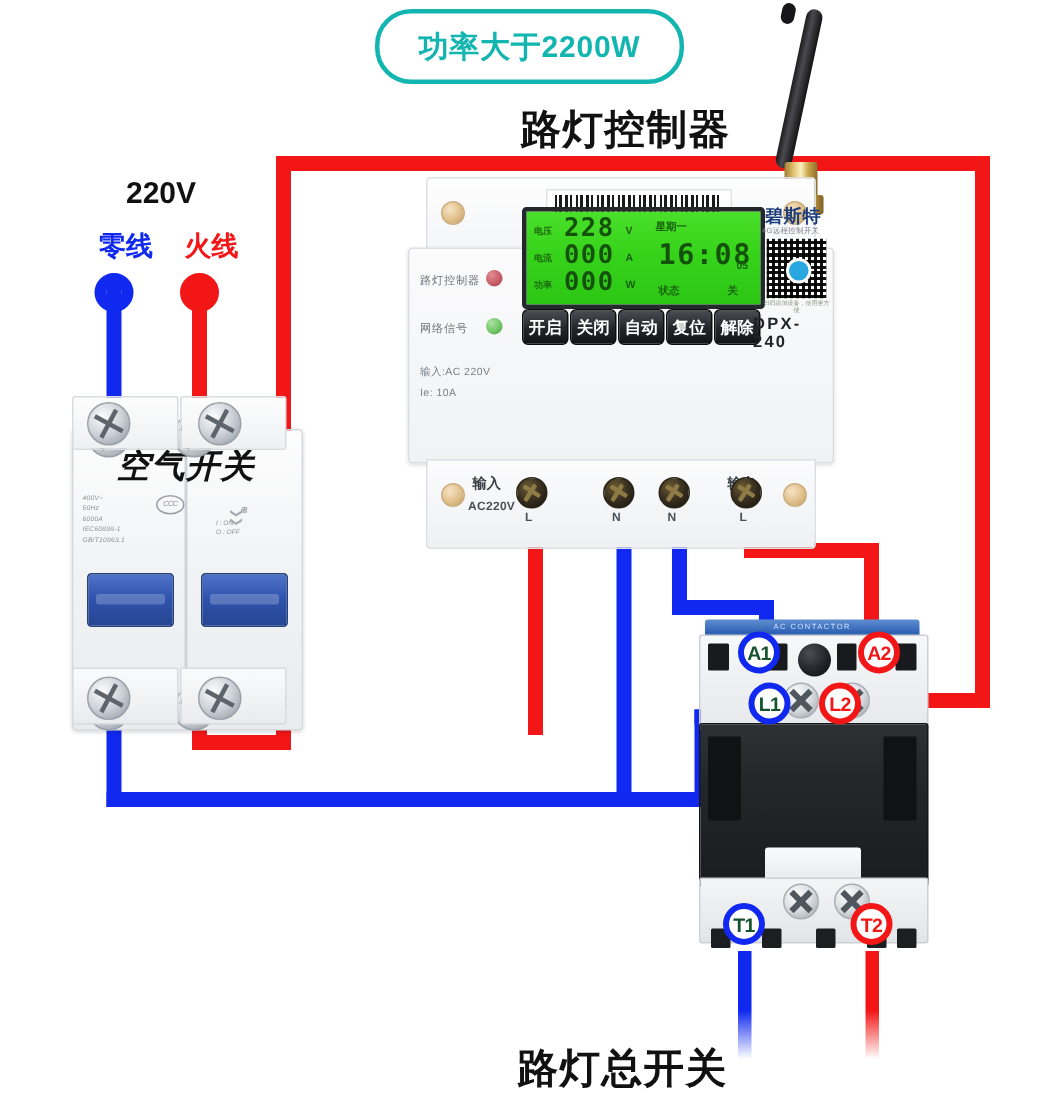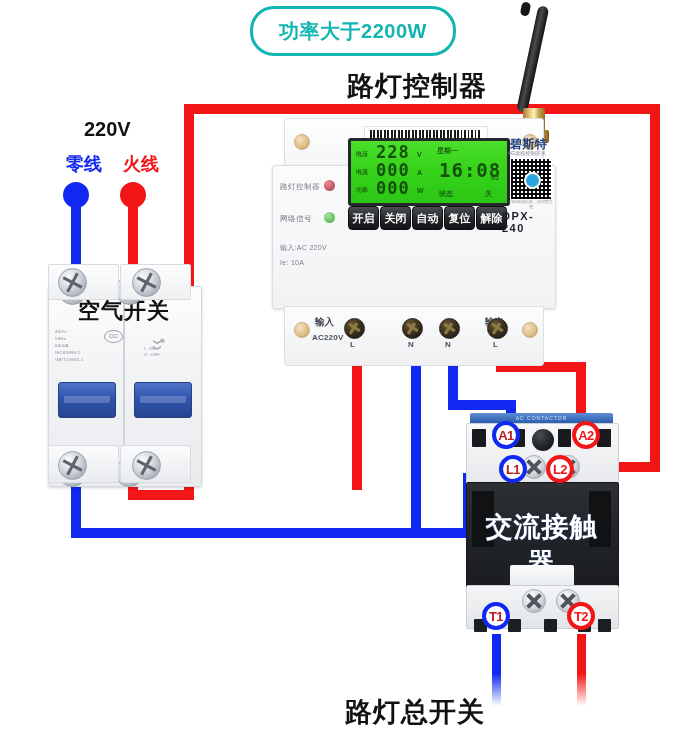--- a/index.html
+++ b/index.html
@@ -28,21 +28,21 @@
   .w{position:absolute;}
   .blue{background:#1028f0;}
   .red{background:#f21616;}
 
   
   .ring{position:absolute;width:26px;height:26px;border-radius:50%;box-sizing:border-box;}
   .ring.blue{background:transparent;border:8px solid #1028f0;}
   .ring.red{background:transparent;border:8px solid #f21616;}
 
   
-  #breaker{left:48px;top:286px;width:170px;height:199px;}
+  #breaker{left:48px;top:286px;width:170px;height:199px;font-style:italic;}
   .brk-body{position:absolute;left:0;top:0;width:152px;height:199px;
       background:linear-gradient(180deg,#fdfdfd 0%,#f2f3f5 45%,#e9ebee 100%);
       border:1px solid #d5d8dd;border-radius:3px;box-shadow:0 1px 3px rgba(0,0,0,.18);}
   .brk-split{position:absolute;left:75px;top:0;width:2px;height:199px;background:#cfd3d8;}
   .brk-title{position:absolute;left:0;top:10px;width:152px;text-align:center;
       font-size:22px;font-weight:bold;color:#111;letter-spacing:1px;}
   .brk-spec{position:absolute;left:7px;top:42px;width:62px;
       font-size:4.4px;line-height:7px;color:#8a8f96;letter-spacing:0.2px;}
   .brk-ccc{position:absolute;left:56px;top:44px;width:17px;height:11px;
       border:1px solid #9aa0a7;border-radius:50%;font-size:5px;color:#8a8f96;
@@ -182,21 +182,21 @@
       background:#4f565d;transform:rotate(45deg);}
   .cscrew::after{content:"";position:absolute;left:9px;top:2px;width:4px;height:18px;
       background:#4f565d;transform:rotate(45deg);}
   .ct-knob{position:absolute;width:22px;height:22px;border-radius:50%;
       background:radial-gradient(circle at 36% 30%,#4a4d51 0%,#212428 55%,#0e1012 100%);}
 
   
   .tbadge{position:absolute;width:28px;height:28px;border-radius:50%;
       background:#fff;box-sizing:border-box;display:flex;align-items:center;
       justify-content:center;font-size:13px;font-weight:bold;letter-spacing:-0.5px;}
-  .tbadge.b{border:4px solid #1028f0;color:#b91c1c;}
+  .tbadge.b{border:4px solid #1028f0;color:#14532d;}
   .tbadge.r{border:4px solid #f21616;color:#f21616;}
 
   
   .fade-blue{position:absolute;width:9px;
       background:linear-gradient(180deg,#1028f0 0%,#1028f0 55%,rgba(16,40,240,0) 100%);}
   .fade-red{position:absolute;width:9px;
       background:linear-gradient(180deg,#f21616 0%,#f21616 55%,rgba(242,22,22,0) 100%);}
 </style>
 </head>
 <body>
@@ -357,21 +357,20 @@
   <div class="ct-blk" style="left:46px;top:16px;width:13px;height:18px;"></div>
   <div class="ct-blk" style="left:92px;top:16px;width:13px;height:18px;"></div>
   <div class="ct-blk" style="left:131px;top:16px;width:14px;height:18px;"></div>
   <div class="ct-knob" style="left:66px;top:16px;"></div>
   <div class="cscrew" style="left:56px;top:42px;"></div>
   <div class="cscrew" style="left:90px;top:42px;"></div>
 
   <div class="ct-main"></div>
   <div class="ct-blk" style="left:6px;top:78px;width:22px;height:56px;background:#101214;"></div>
   <div class="ct-blk" style="left:123px;top:78px;width:22px;height:56px;background:#101214;"></div>
-  <div class="ct-name">交流接触器</div>
   <div class="ct-whitebox"></div>
 
   <div class="ct-lower"></div>
   <div class="cscrew" style="left:56px;top:176px;"></div>
   <div class="cscrew" style="left:90px;top:176px;"></div>
   <div class="ct-foot" style="left:8px;top:206px;"></div>
   <div class="ct-foot" style="left:42px;top:206px;"></div>
   <div class="ct-foot" style="left:78px;top:206px;"></div>
   <div class="ct-foot" style="left:112px;top:206px;"></div>
   <div class="ct-foot" style="left:132px;top:206px;"></div>

